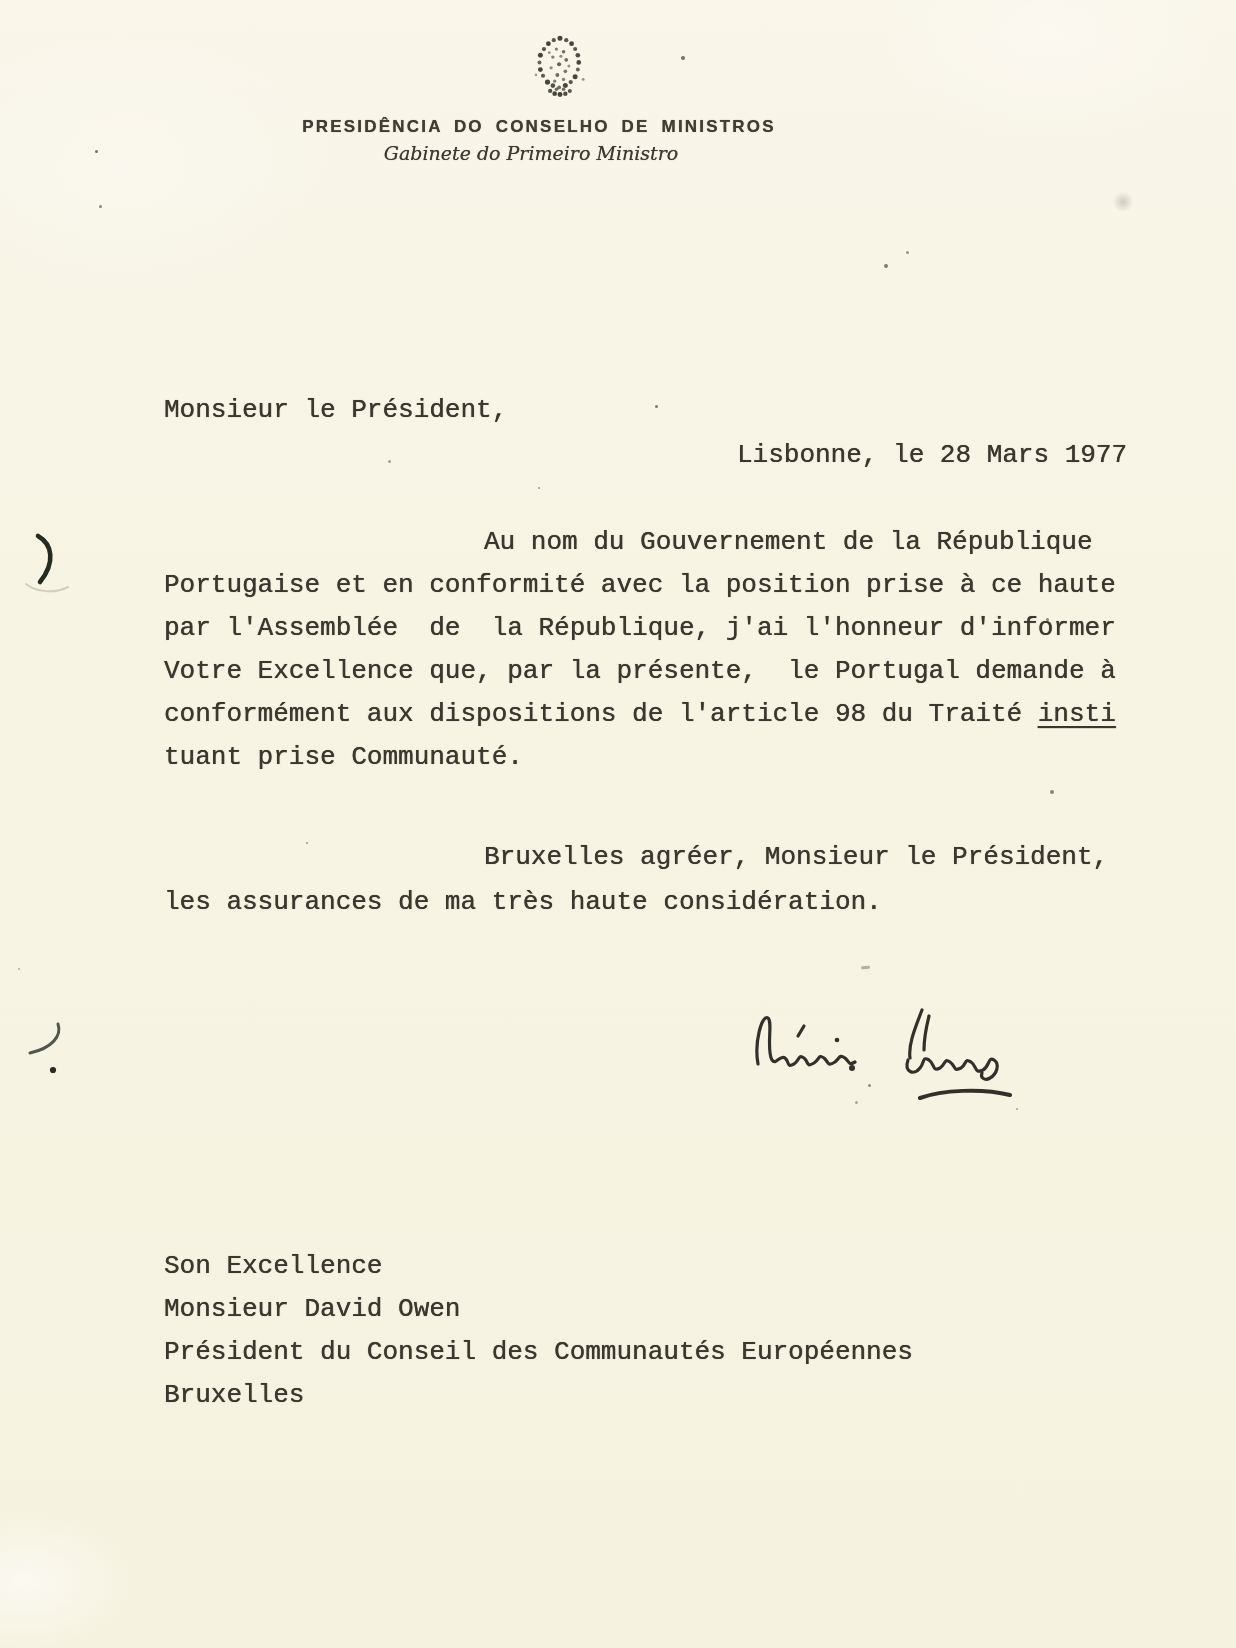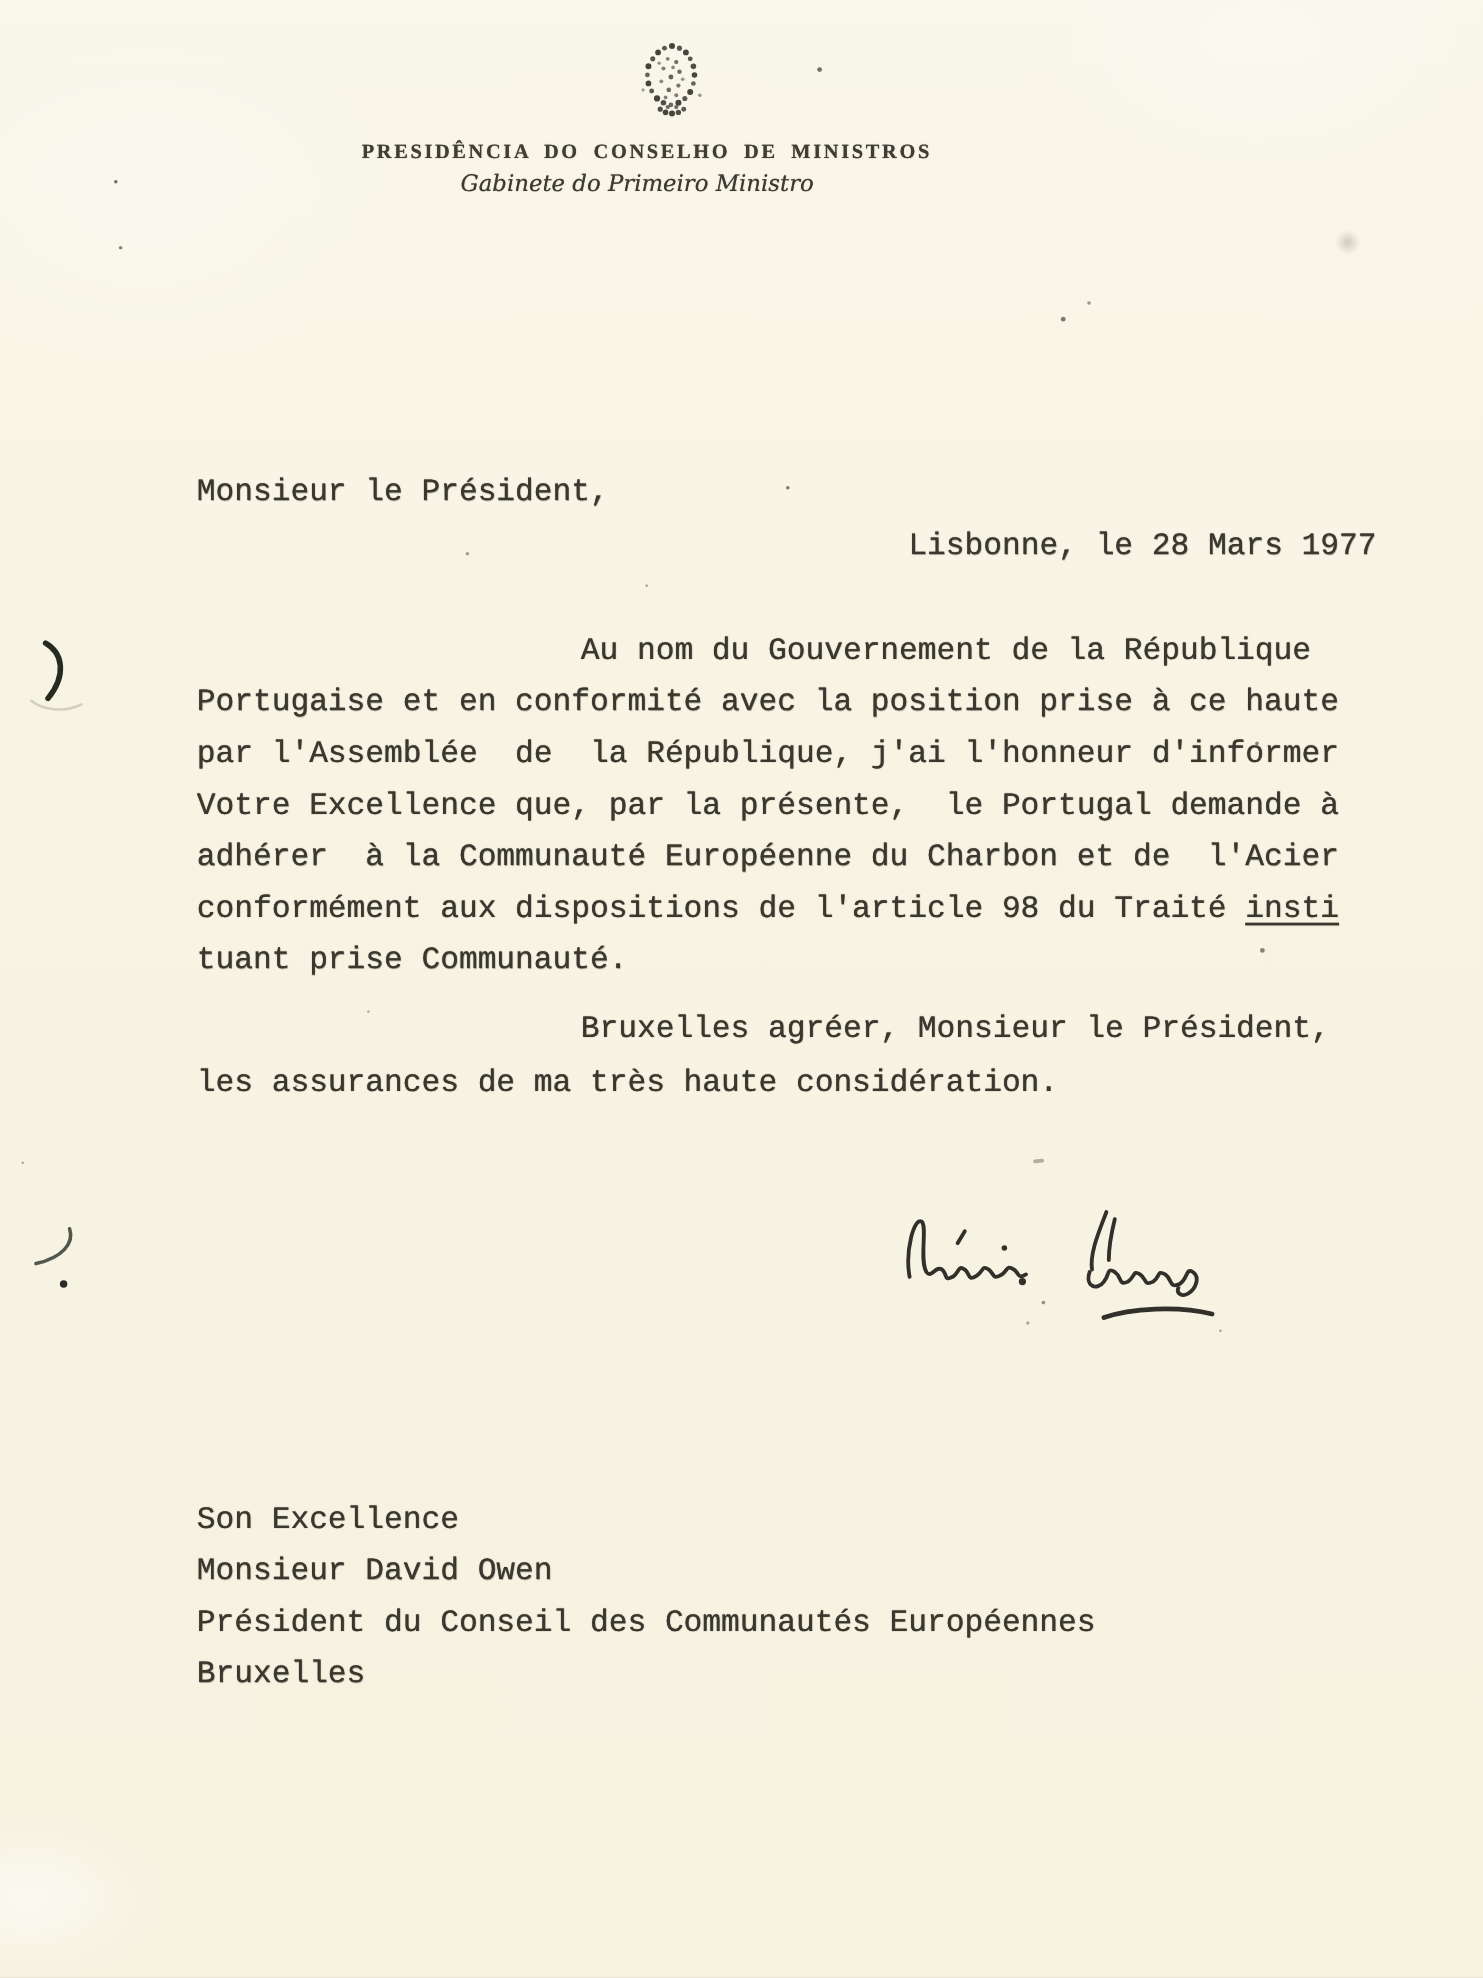--- a/index.html
+++ b/index.html
@@ -16,21 +16,21 @@
       linear-gradient(180deg, #f9f6ea 0%, #f8f4e4 35%, #f6f2e0 100%);
     font-family: "Liberation Mono", monospace;
     color: #3a372f;
   }
 
   
   .letterhead { position: absolute; left: 0; top: 30px; width: 1078px; text-align: center; }
   .emblem { display: block; margin: 0 auto; position: relative; left: 21px; }
   .org-title {
     margin-top: 15px;
-    font-family: Liberation Serif, serif;
+    font-family: Liberation Sans, sans-serif;
     font-weight: 700;
     font-size: 17px;
     letter-spacing: 2.2px;
     word-spacing: 5px;
     color: #403d34;
     text-shadow: 0 0 .8px rgba(64,61,52,.85);
   }
   .office-title {
     margin-top: 5px;
     position: relative; left: -8px;
@@ -38,21 +38,21 @@
     font-style: italic;
     font-size: 19px;
     color: #3d3a32;
     text-shadow: 0 0 .7px rgba(61,58,50,.8);
   }
 
   
   .typed { font-size: 26px; text-shadow: 0 0 .7px rgba(58,55,47,.85), .4px .4px .6px rgba(58,55,47,.4); }
   .typed .line { white-space: pre; }
   .salutation { position: absolute; left: 164px; top: 392px; line-height: 36px; white-space: pre; }
-  .dateline   { position: absolute; left: 737px; top: 437px; line-height: 36px; white-space: pre; margin-left: 20px; }
+  .dateline   { position: absolute; left: 737px; top: 437px; line-height: 36px; white-space: pre; }
   .body-block { position: absolute; left: 164px; top: 521px; line-height: 43px; }
   .closing-block { position: absolute; left: 164px; top: 835px; line-height: 45px; }
   .indent { padding-left: 320px; }
   .u { text-decoration: underline; text-decoration-thickness: 2.2px; text-underline-offset: 5px; }
   .recipient-block { position: absolute; left: 164px; top: 1245px; line-height: 43px; }
 
   
   .signature { position: absolute; left: 742px; top: 1002px; }
 
   
@@ -119,21 +119,20 @@
   </div>
 
   <div class="salutation typed">Monsieur le Président,</div>
   <div class="dateline typed">Lisbonne, le 28 Mars 1977</div>
 
   <div class="body-block typed">
     <div class="line indent">Au nom du Gouvernement de la République</div>
     <div class="line">Portugaise et en conformité avec la position prise à ce haute</div>
     <div class="line">par l'Assemblée  de  la République, j'ai l'honneur d'informer</div>
     <div class="line">Votre Excellence que, par la présente,  le Portugal demande à</div>
-    <div class="line">adhérer  à la Communauté Européenne du Charbon et de  l'Acier</div>
     <div class="line"><span>conformément aux dispositions de l'article 98 du Traité </span><span class="u">insti</span></div>
     <div class="line">tuant prise Communauté.</div>
   </div>
 
   <div class="closing-block typed">
     <div class="line indent">Bruxelles agréer, Monsieur le Président,</div>
     <div class="line">les assurances de ma très haute considération.</div>
   </div>
 
   <svg class="signature" width="285" height="112" viewBox="0 0 285 112" fill="none" stroke="#23221e" stroke-width="3.2" stroke-linecap="round" stroke-linejoin="round" opacity=".93" aria-label="Mário Soares">

